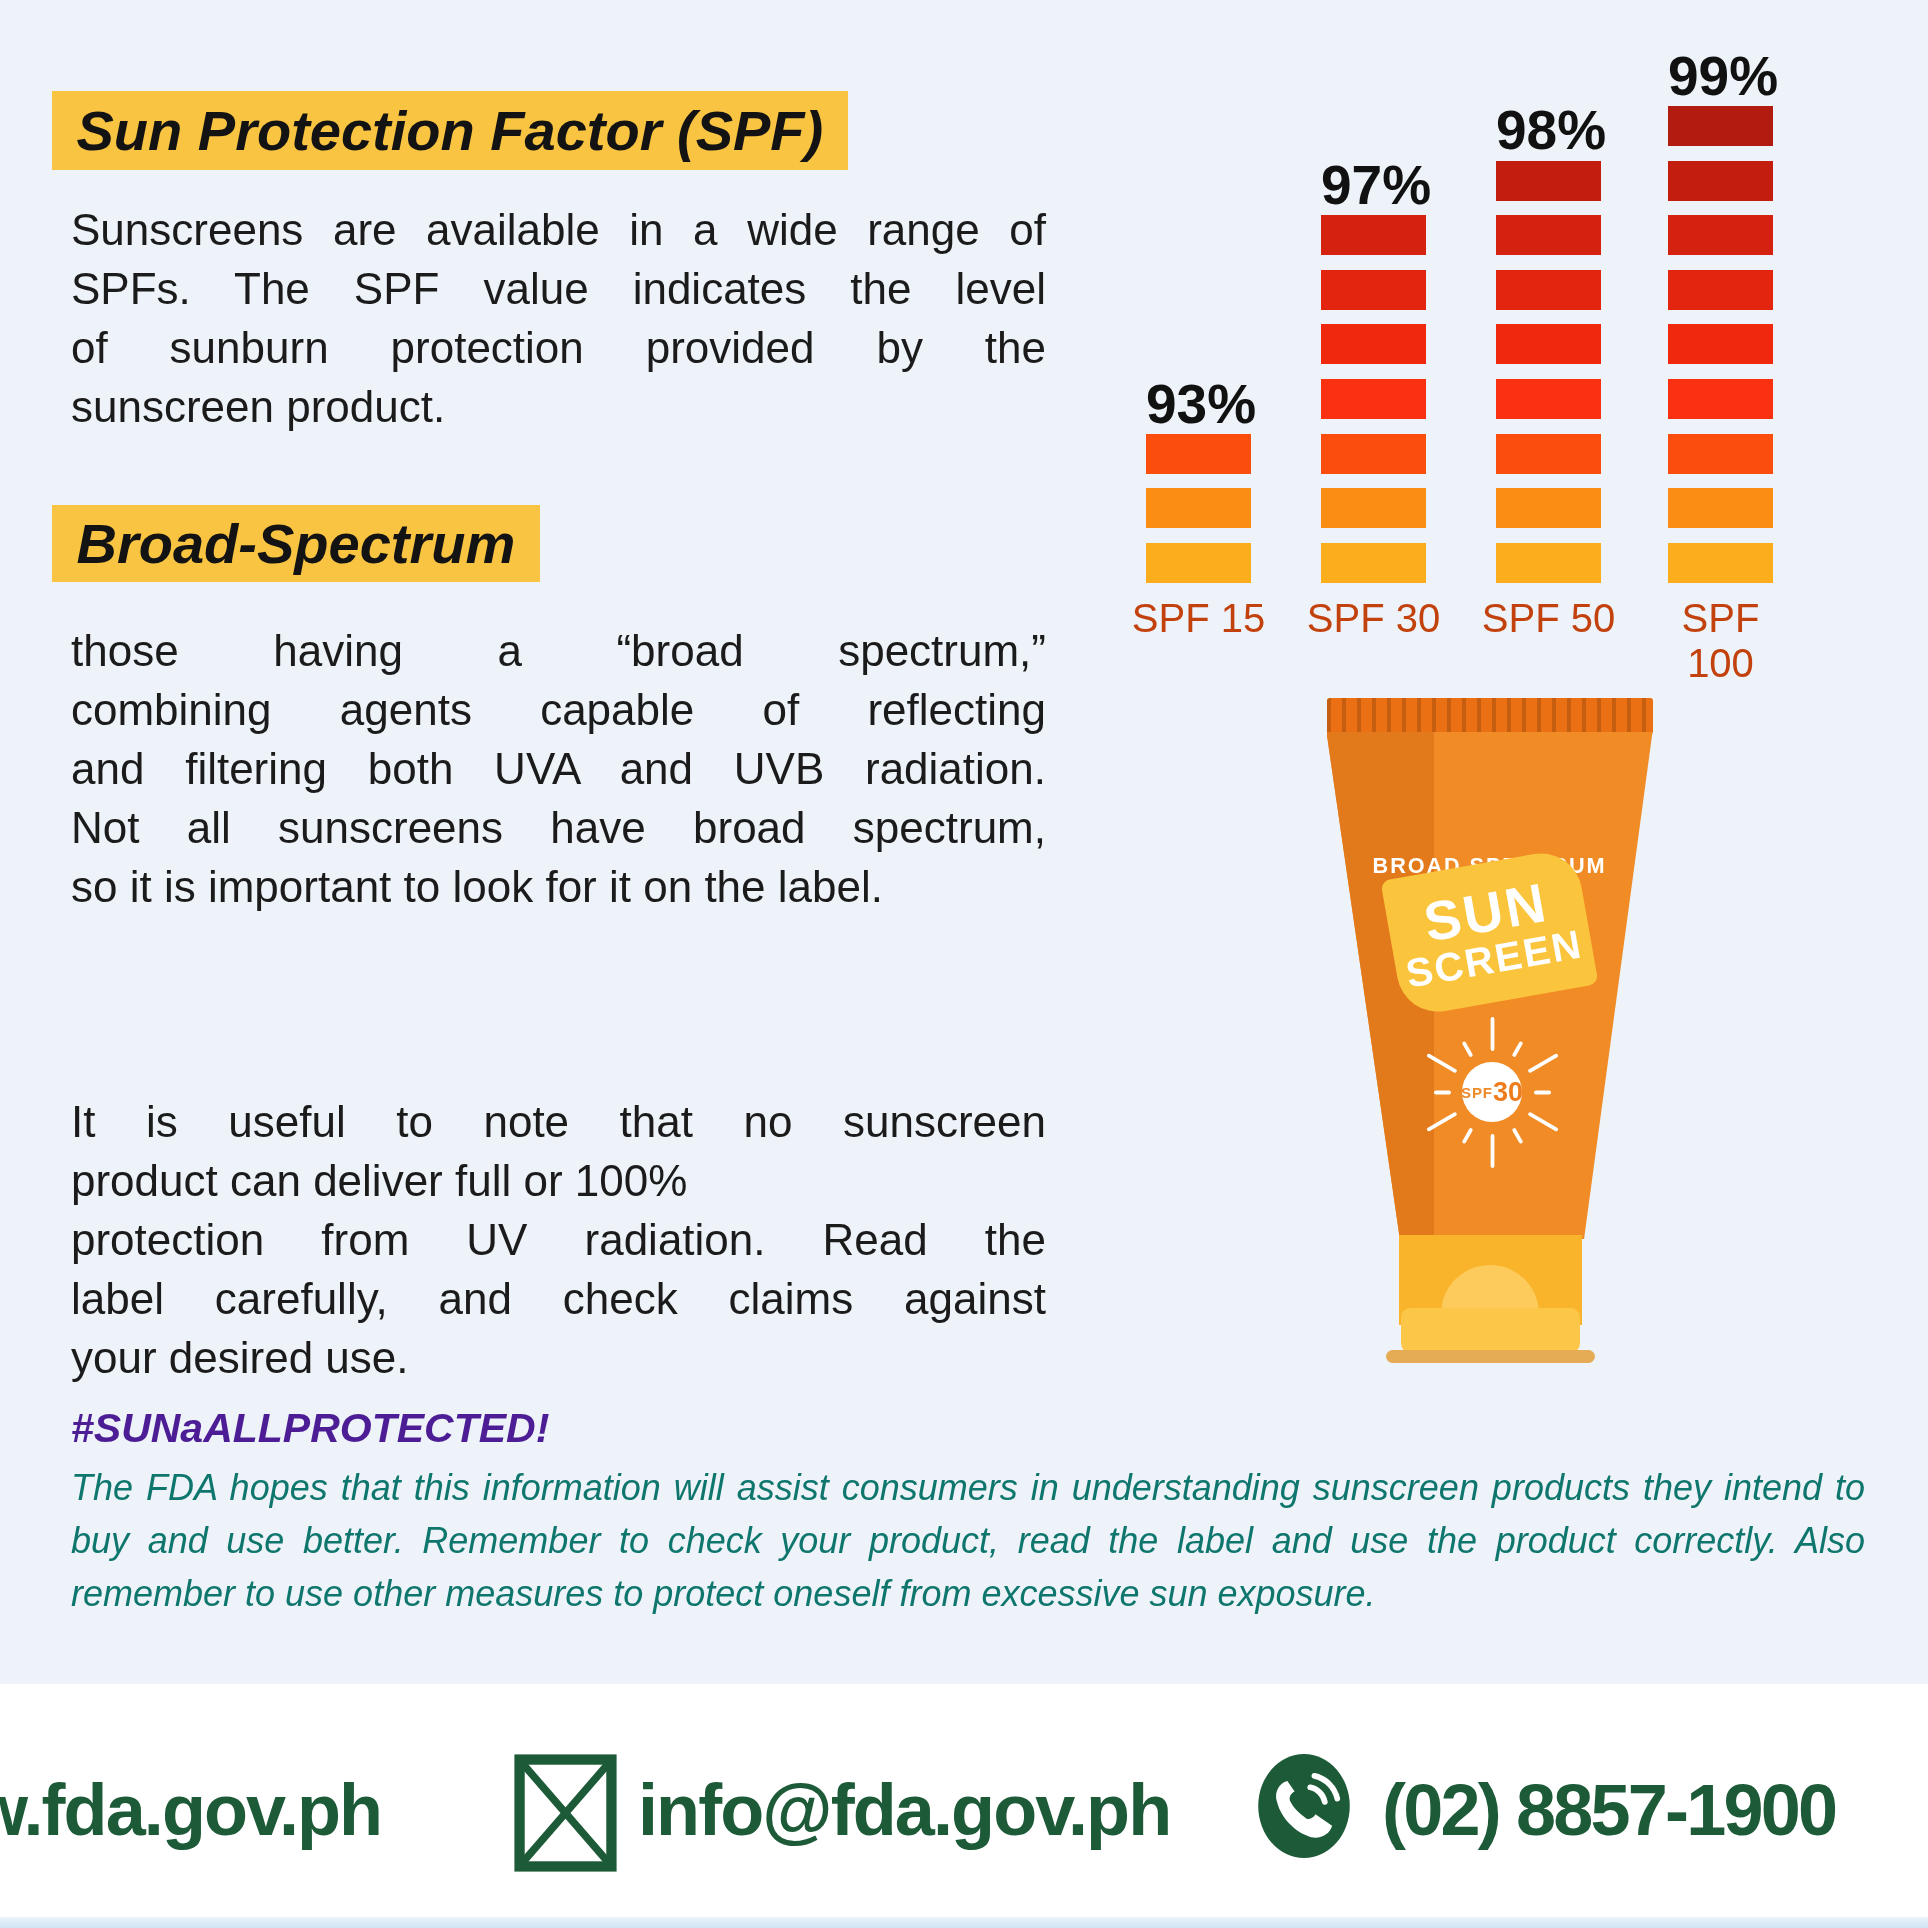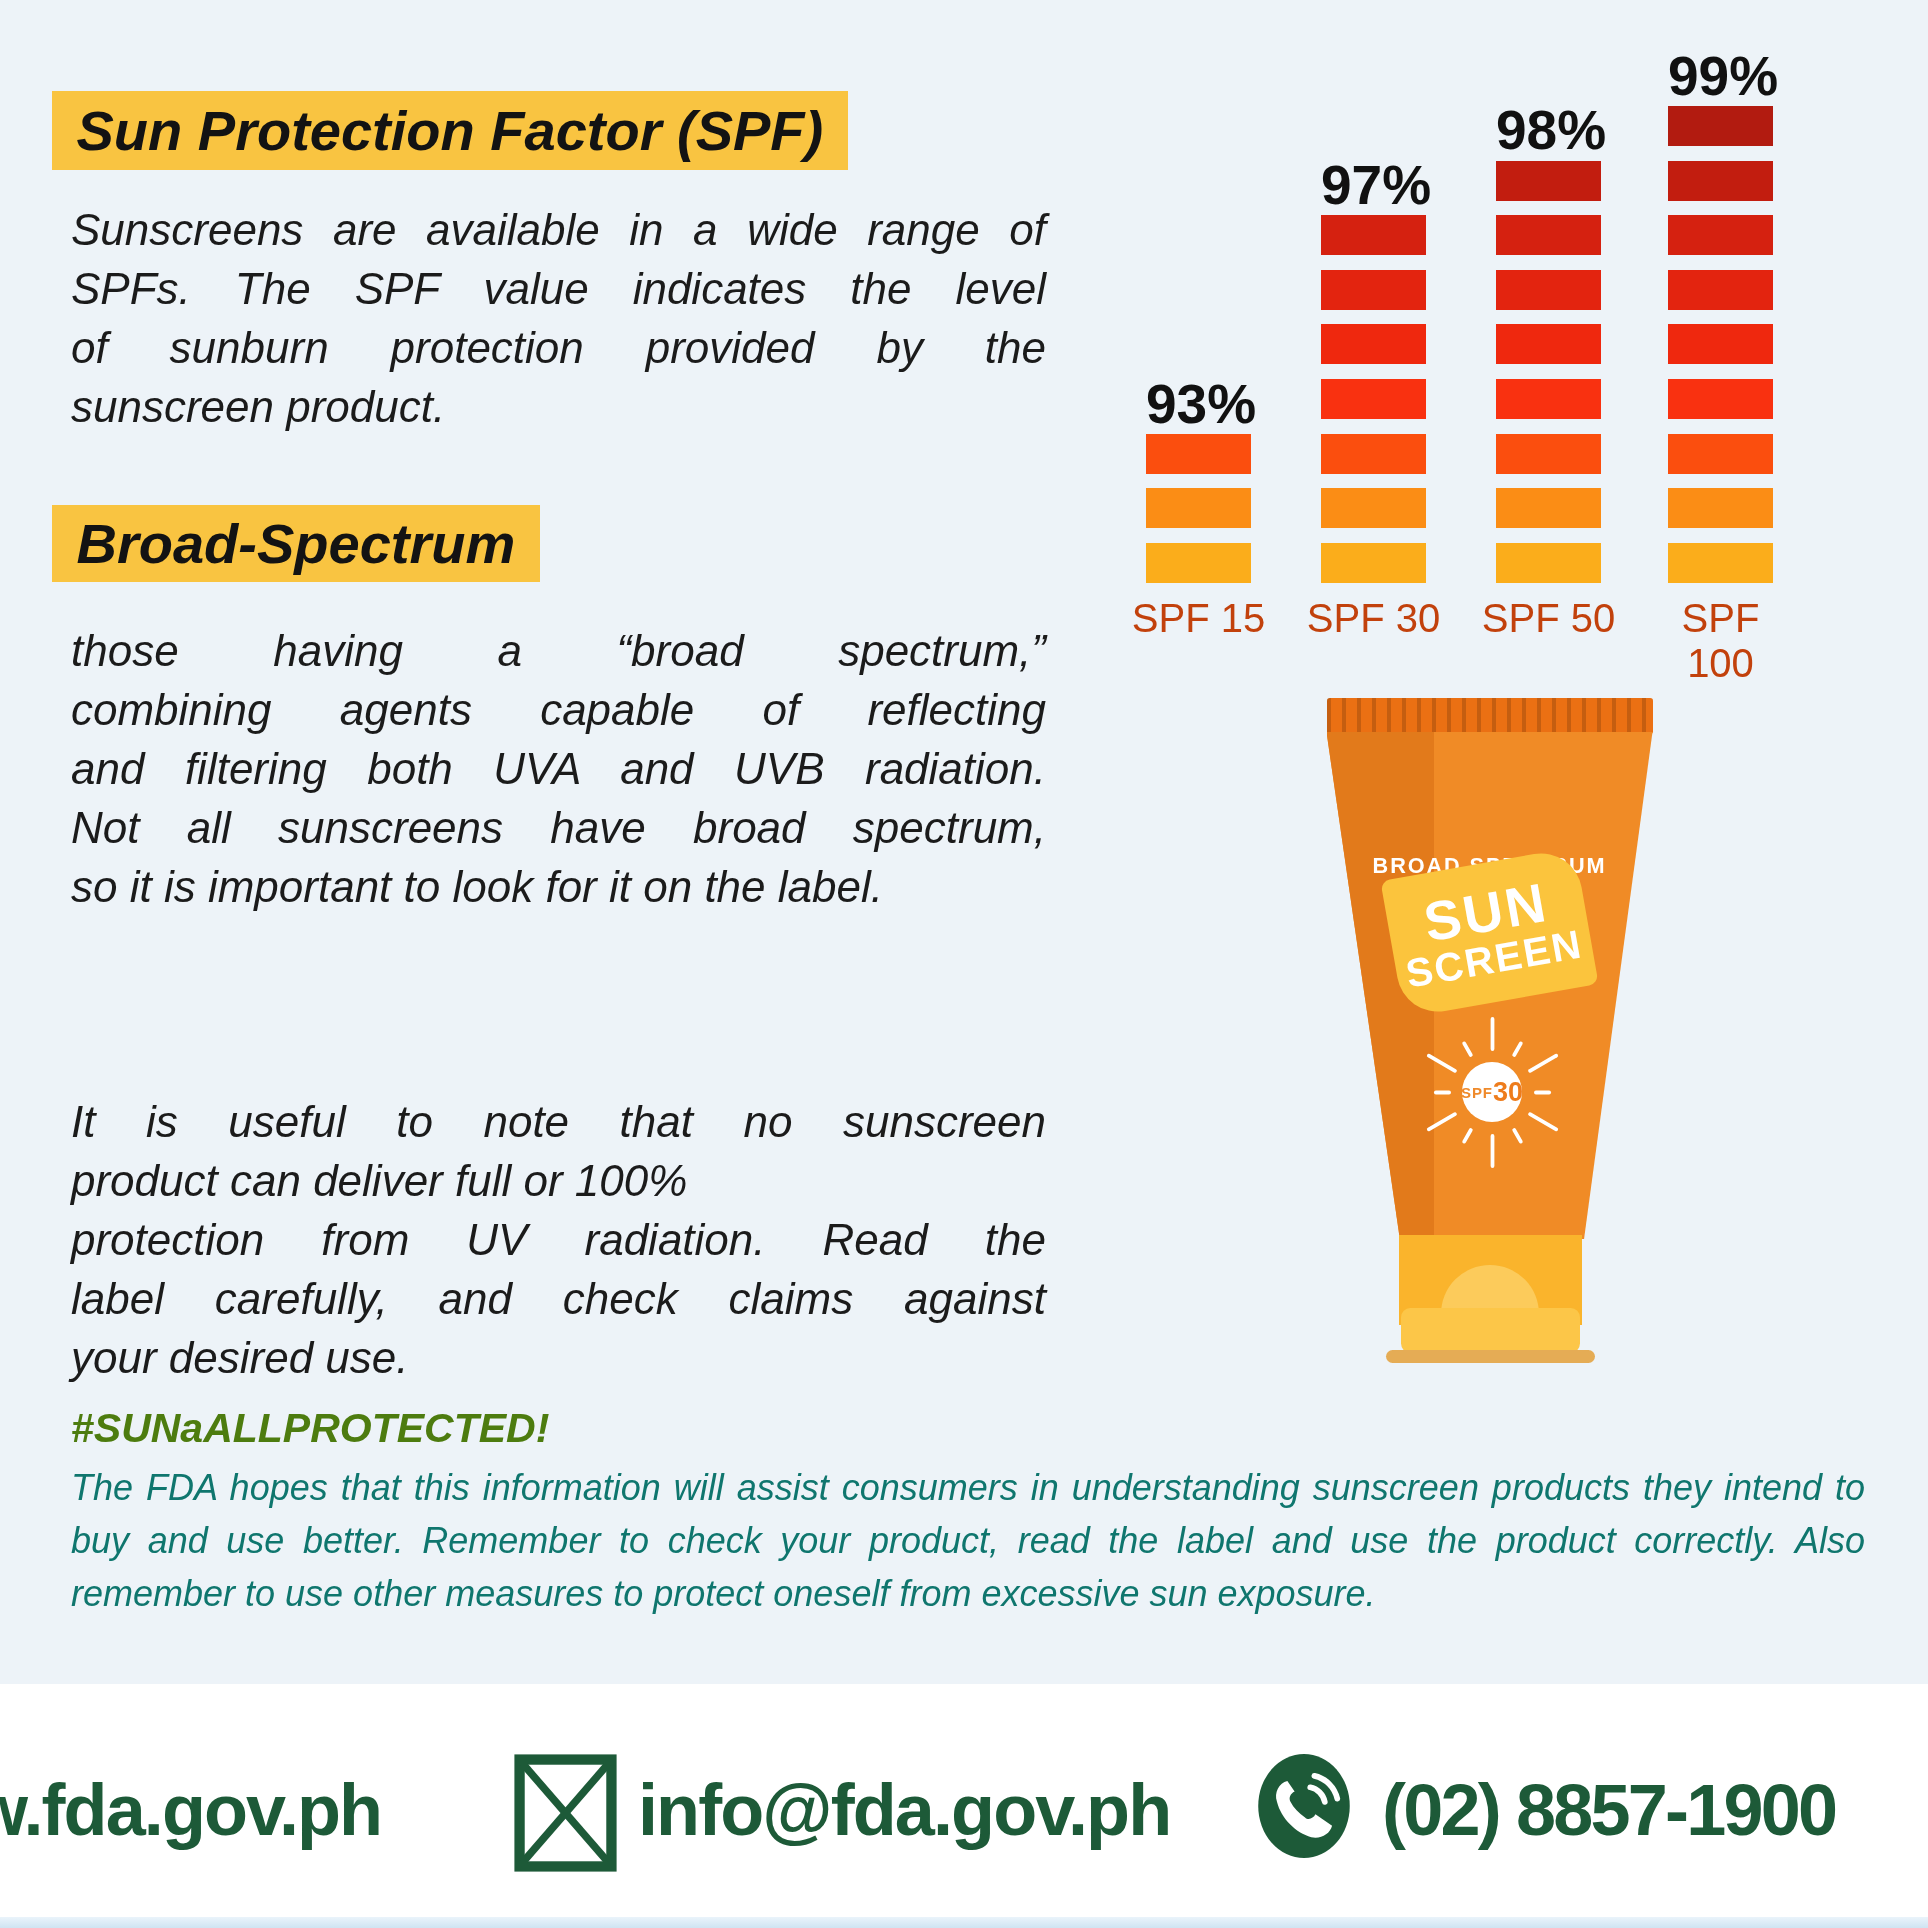--- a/index.html
+++ b/index.html
@@ -11,24 +11,24 @@
          padding:0 24.5px;height:79px;font-size:56px;font-weight:800;font-style:italic;
          color:#131313;letter-spacing:0;white-space:nowrap;}
   #badge-spf{left:52px;top:91px;}
   #badge-broad{left:52px;top:505px;height:77px;}
 
   
   .para{position:absolute;left:71px;width:975px;color:#1B1B1B;font-size:44px;line-height:59px;}
   #para-spf{top:200px;}
   #para-broad{top:621px;}
   #para-note{top:1092px;}
-  .jl{text-align:justify;text-align-last:justify;font-style:italic;}
+  .jl{text-align:justify;text-align-last:justify;}
   .jl.rg{text-align:left;text-align-last:left;}
 
-  #hashtag{position:absolute;left:71px;top:1405px;font-size:41px;font-weight:800;font-style:italic;color:#4d7c0f;}
+  #hashtag{position:absolute;left:71px;top:1405px;font-size:41px;font-weight:800;font-style:italic;color:#4c1d95;}
   #disclaimer{position:absolute;left:71px;top:1461px;width:1794px;font-size:36px;line-height:53px;
               font-style:italic;color:#0f766e;}
 
   
   #spf-chart{position:absolute;left:1146px;top:42px;width:629px;height:650px;}
   .bar{position:absolute;top:0;width:105px;height:650px;}
   .pct{position:absolute;left:0;width:100%;text-align:center;font-size:55px;font-weight:800;color:#111;height:56px;}
   .blk{position:absolute;left:0;width:105px;height:40px;}
   .cat{position:absolute;left:-20%;width:140%;text-align:center;font-size:40px;color:#c2410c;}
 

